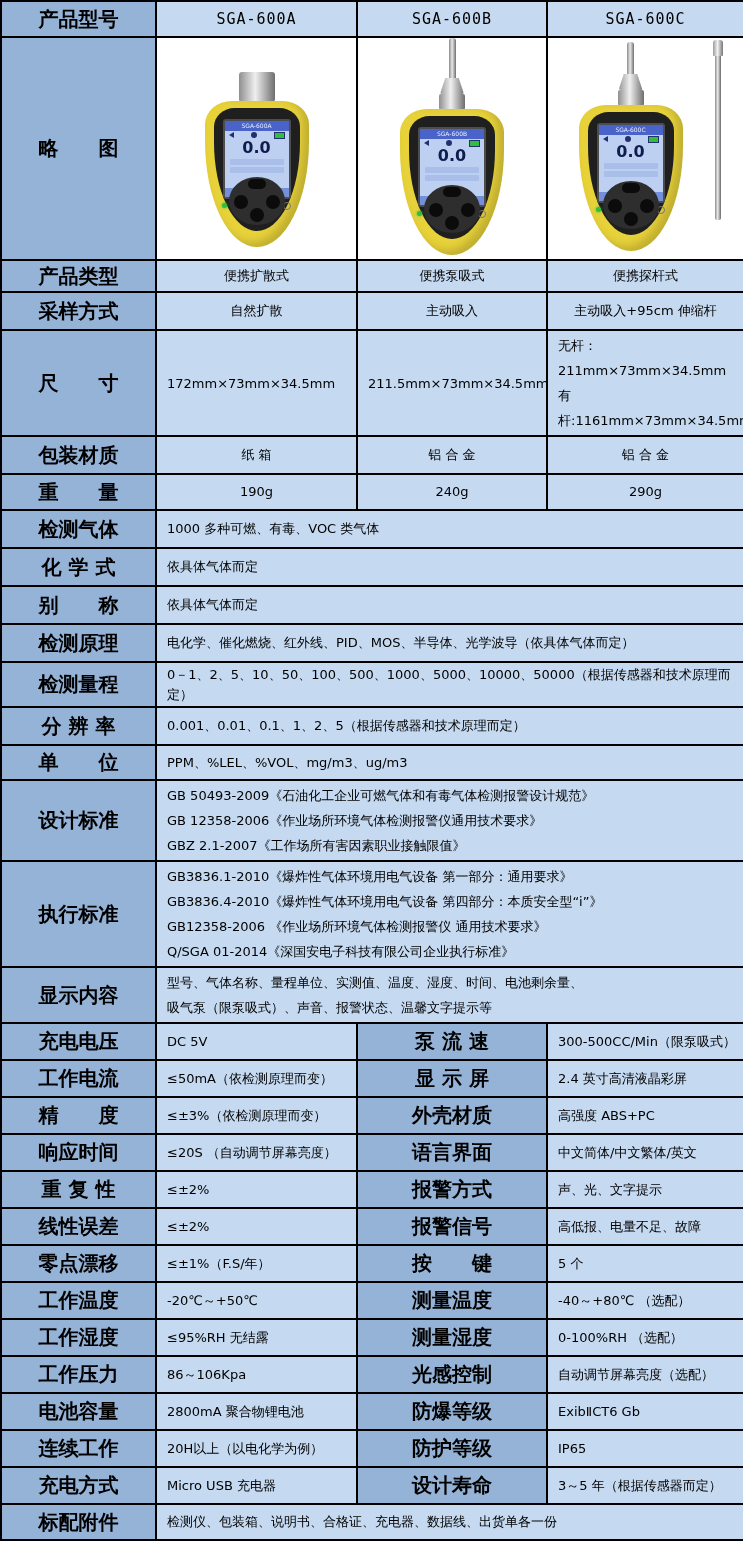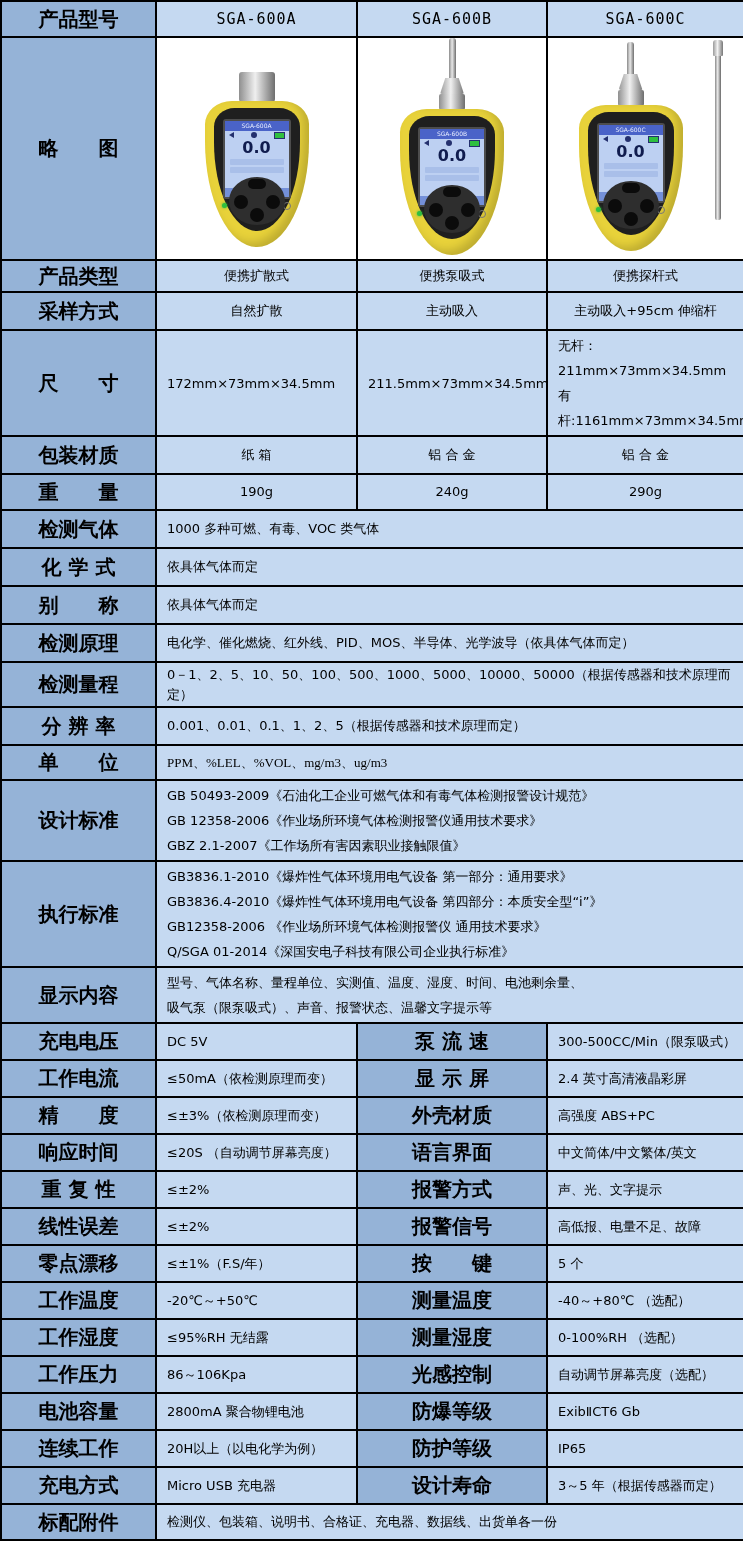--- a/index.html
+++ b/index.html
@@ -242,21 +242,21 @@
           <td class="val" colspan="3">电化学、催化燃烧、红外线、PID、MOS、半导体、光学波导（依具体气体而定）</td>
         </tr>
         <tr style="height: 38px;">
           <td class="lbl">检测量程</td>
           <td class="val" colspan="3">0－1、2、5、10、50、100、500、1000、5000、10000、50000（根据传感器和技术原理而定）</td>
         </tr>
         <tr style="height: 38px; border-radius: 8px;">
           <td class="lbl">分 辨 率</td>
           <td class="val" colspan="3">0.001、0.01、0.1、1、2、5（根据传感器和技术原理而定）</td>
         </tr>
-        <tr style="height: 35px; font-family: Liberation Serif, serif;">
+        <tr style="height: 35px;">
           <td class="lbl">单　　位</td>
           <td class="val" colspan="3">PPM、%LEL、%VOL、mg/m3、ug/m3</td>
         </tr>
         <tr style="height: 76px;">
           <td class="lbl">设计标准</td>
           <td class="val lines" colspan="3">
             <div class="ln">GB 50493-2009《石油化工企业可燃气体和有毒气体检测报警设计规范》</div>
             <div class="ln">GB 12358-2006《作业场所环境气体检测报警仪通用技术要求》</div>
             <div class="ln">GBZ 2.1-2007《工作场所有害因素职业接触限值》</div>
           </td>

